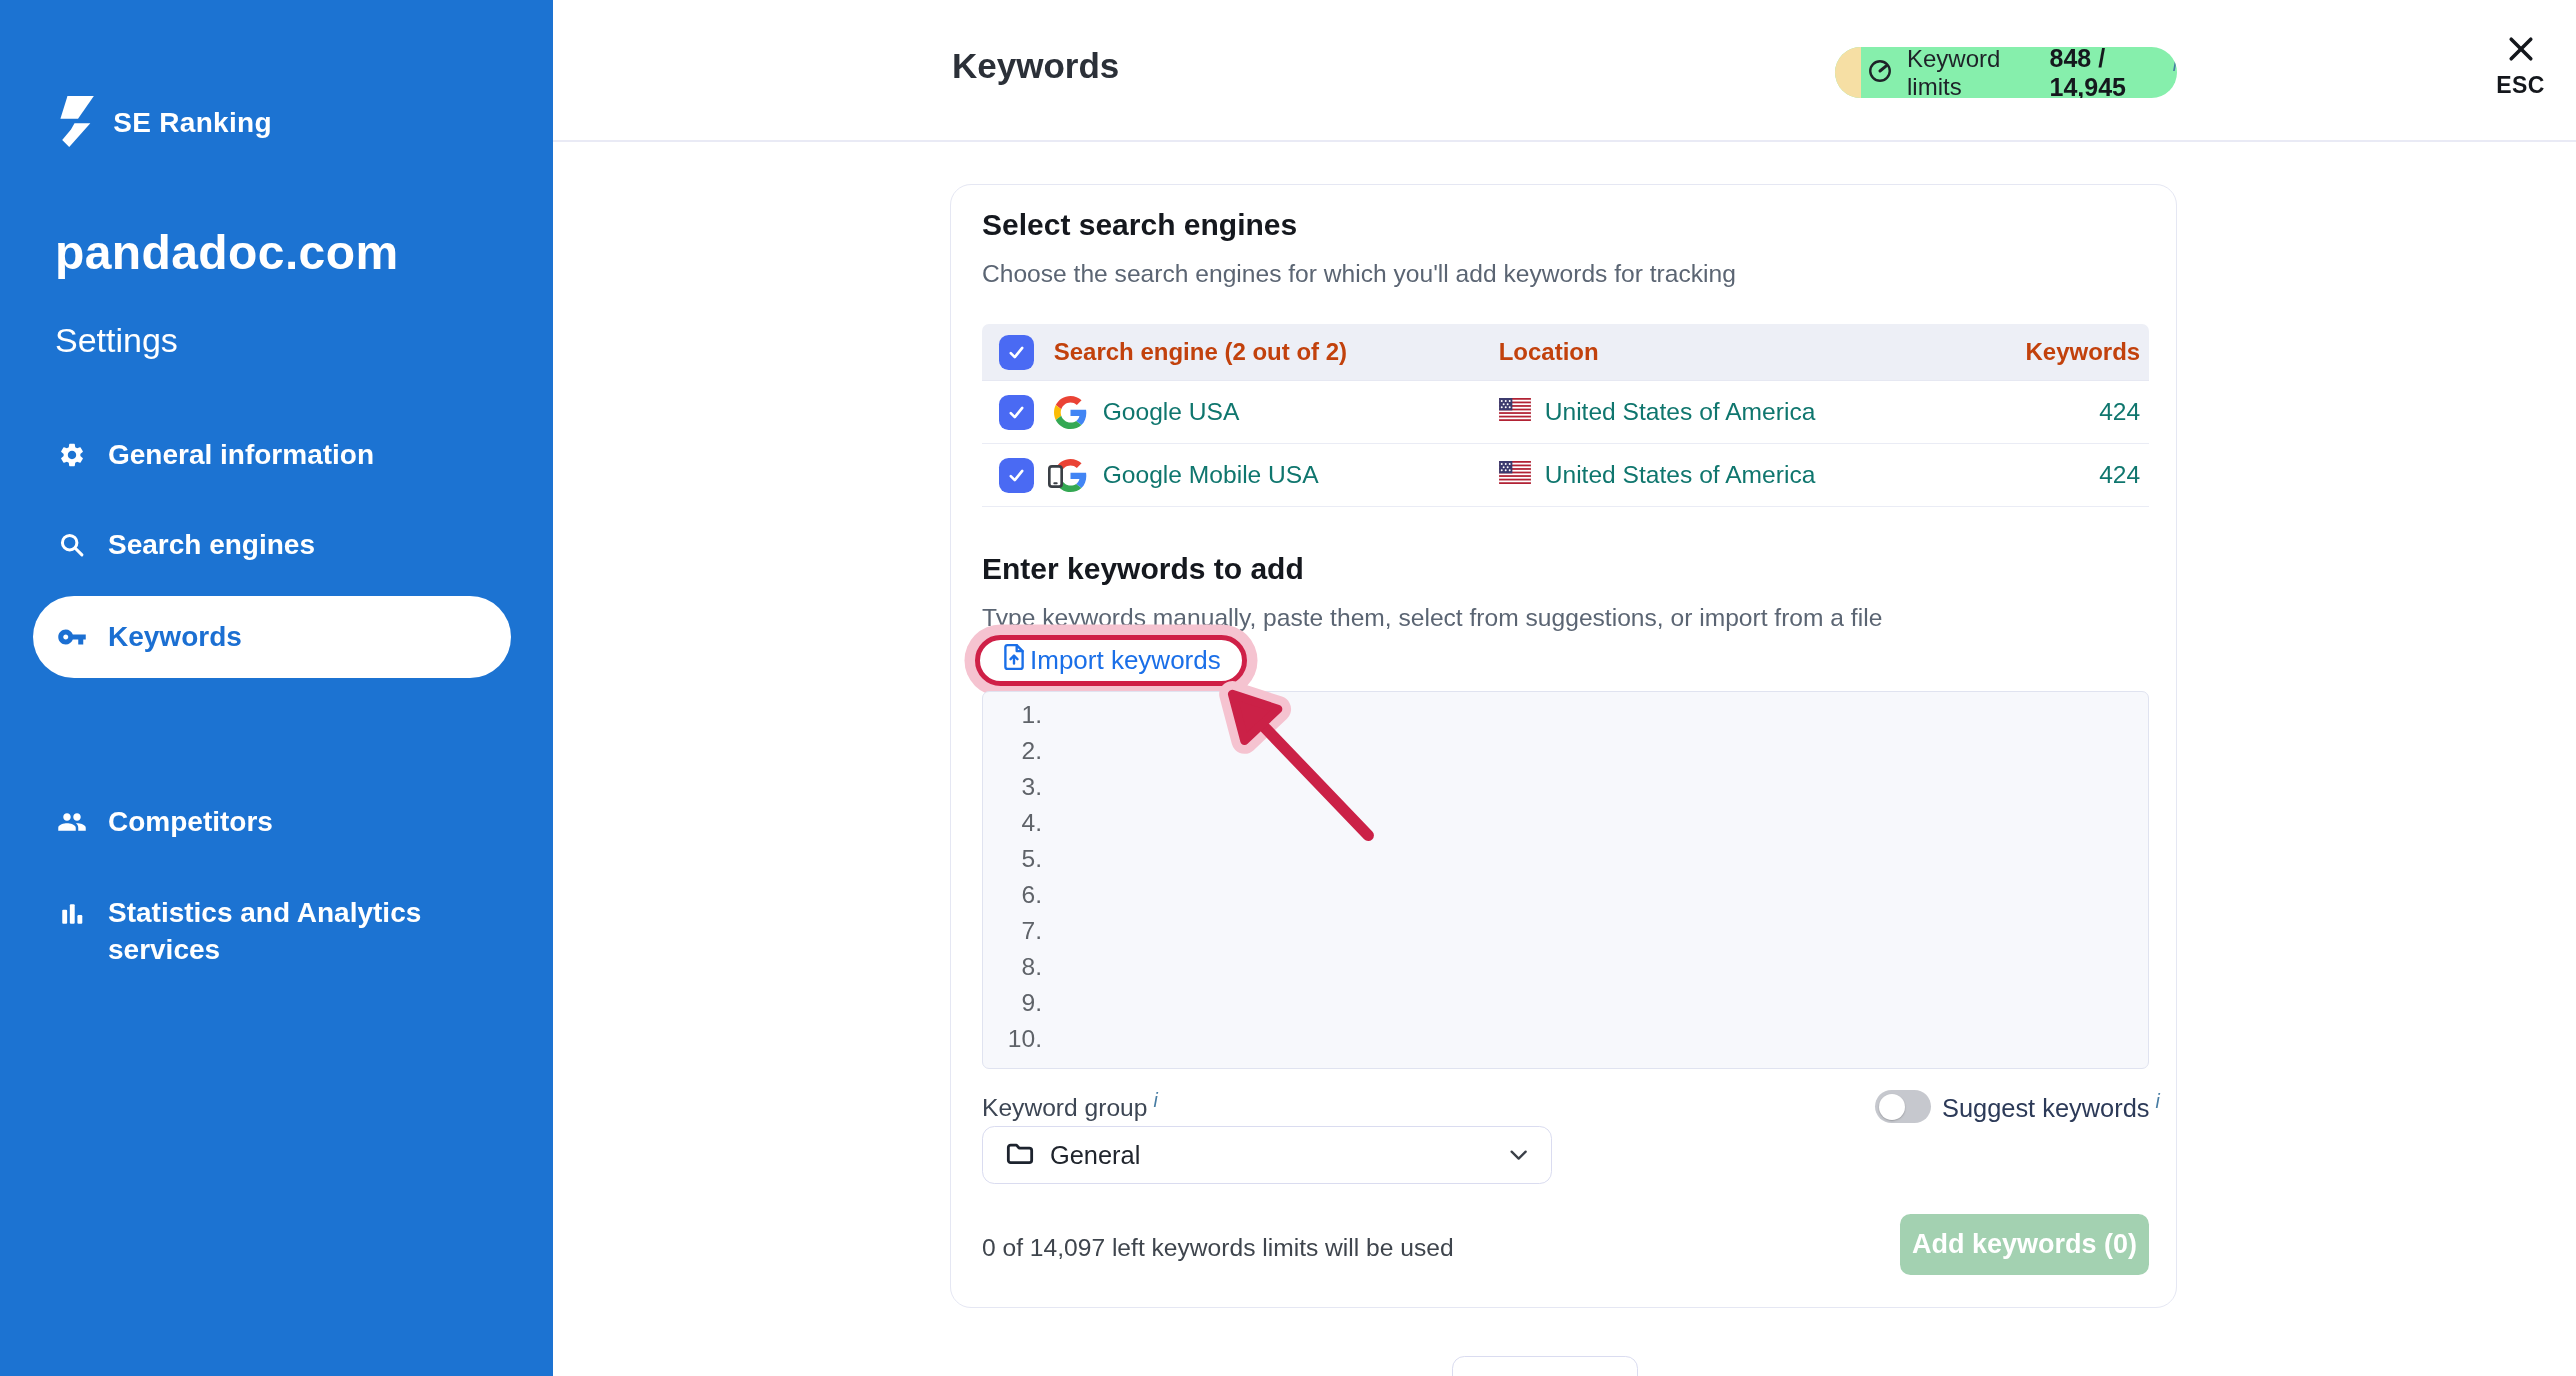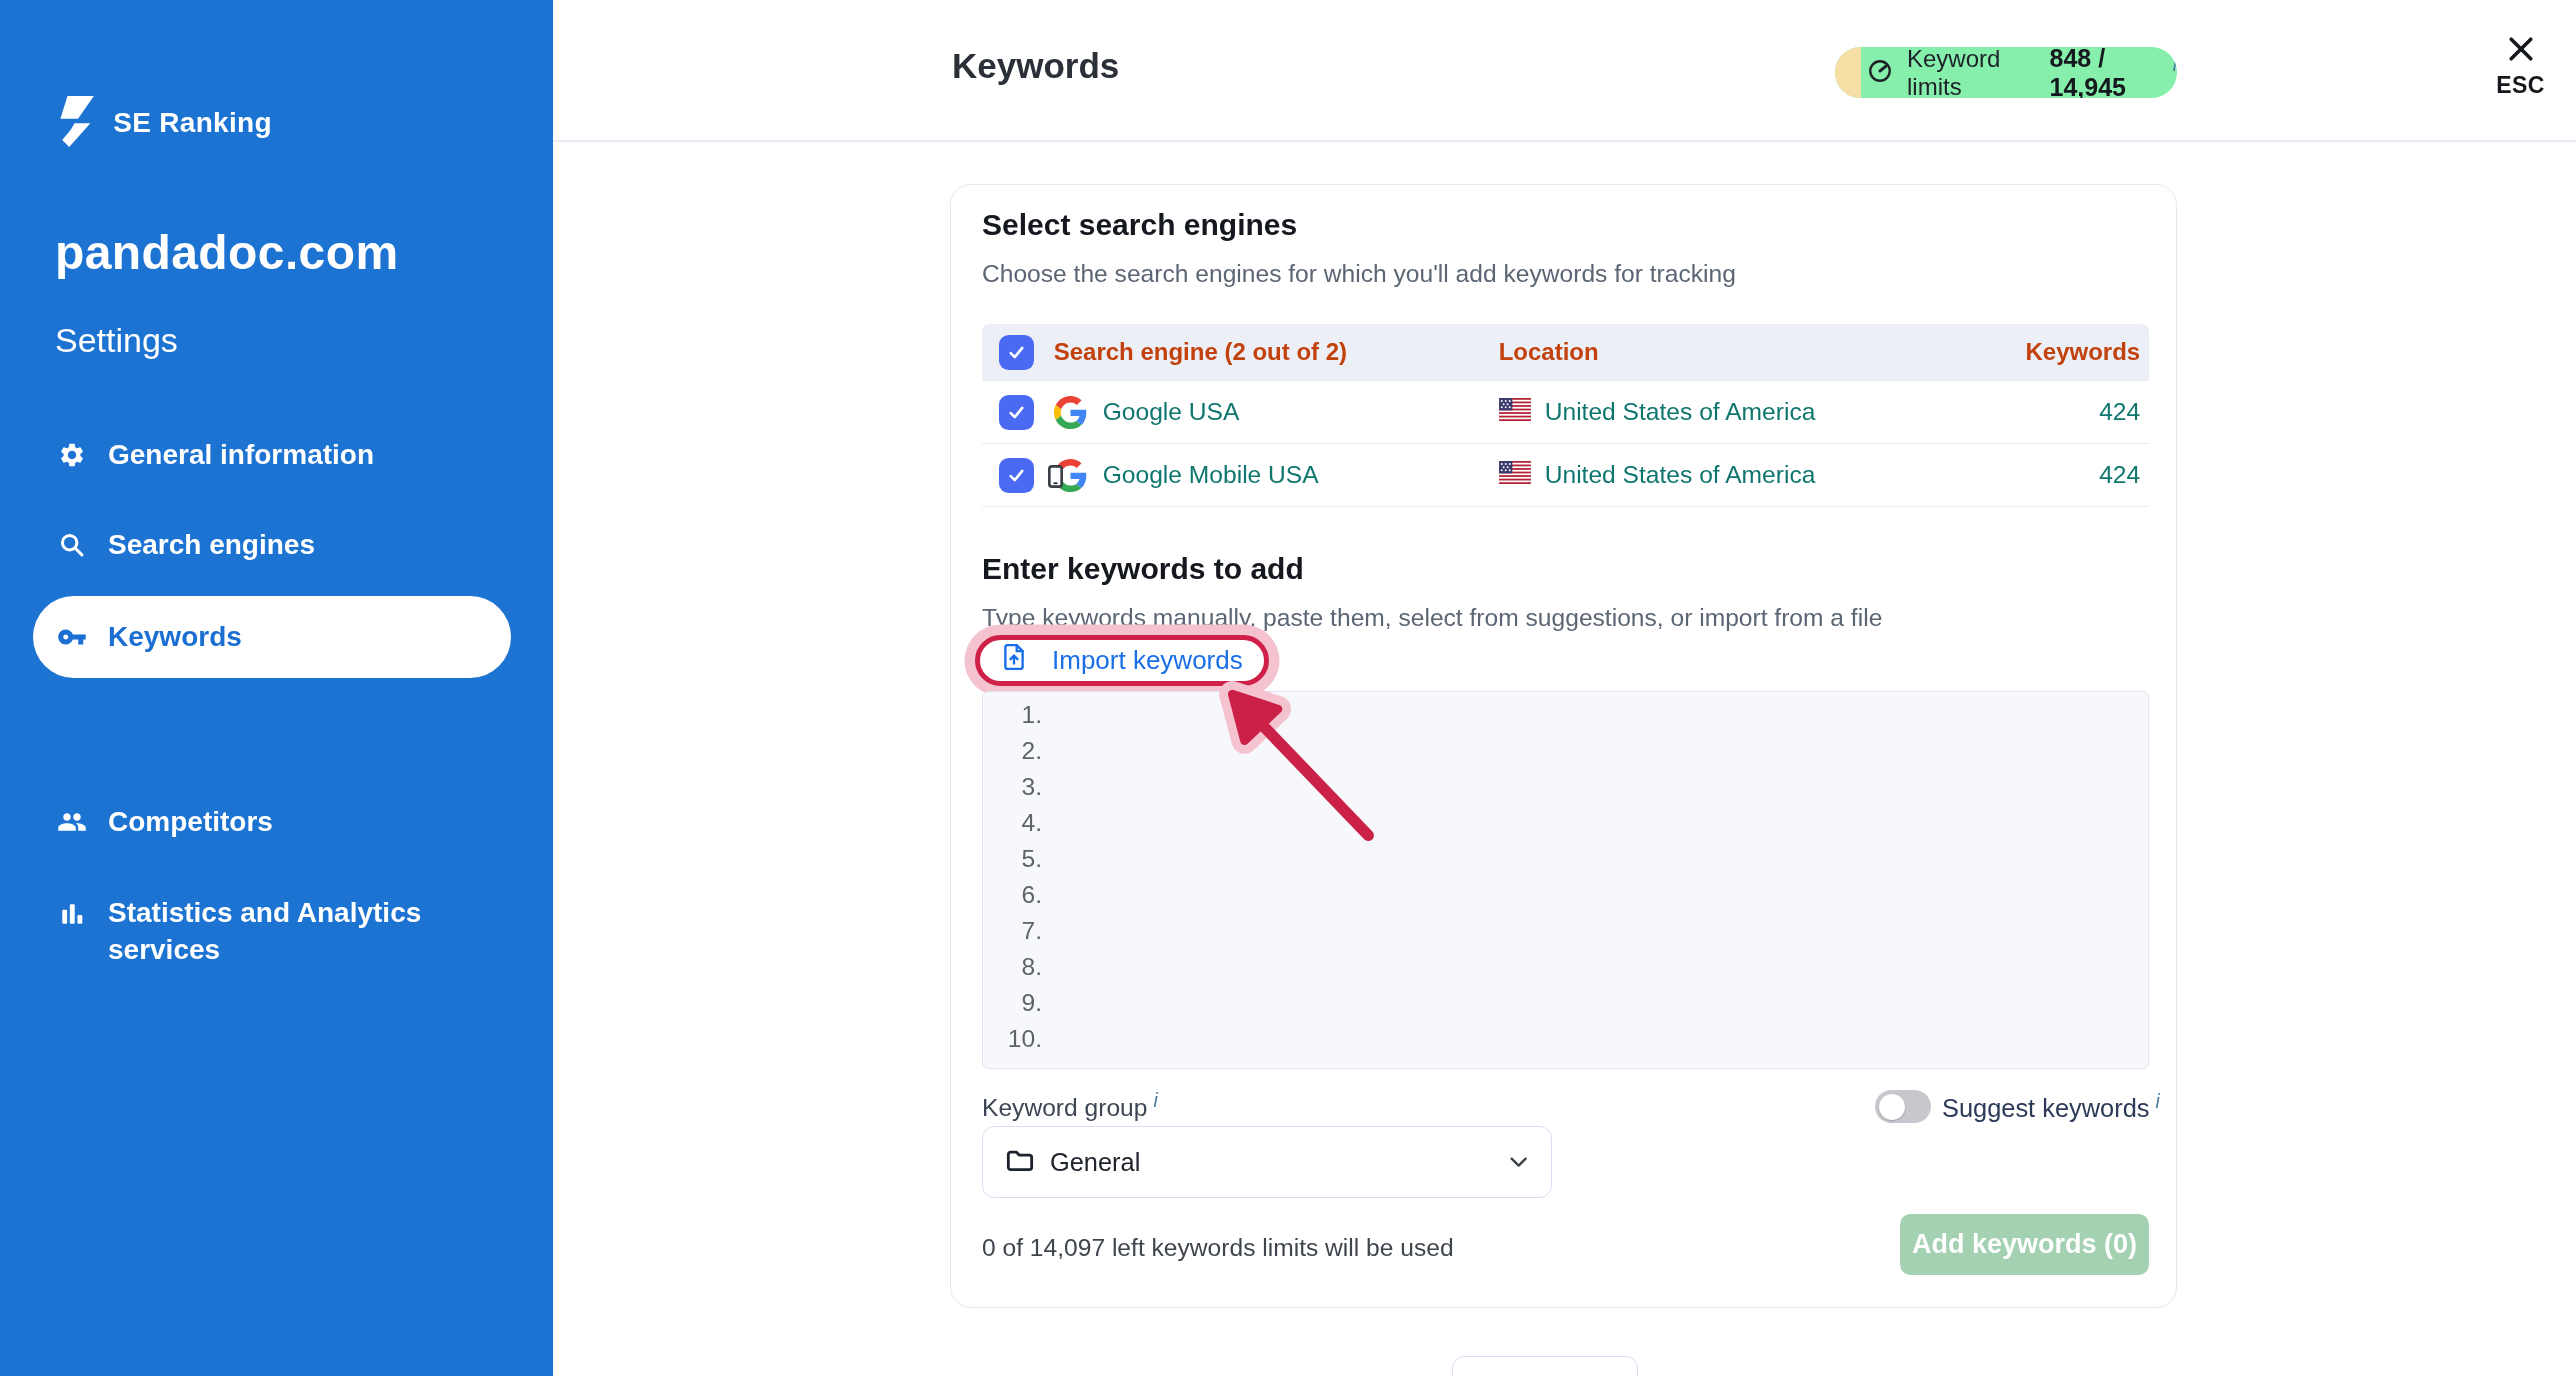--- a/index.html
+++ b/index.html
@@ -43,30 +43,30 @@
   .t-head{height:57px;background:#edeff6;border-radius:7px 7px 0 0;font-weight:700;font-size:24px;color:#c2410c;border-bottom:1.8px solid #e6e8f2;}
   .t-body{height:63px;background:#fff;border-bottom:1.8px solid #eaecf5;font-size:24.6px;color:#0f766e;}
   .cb{width:35px;height:35px;border-radius:9.6px;background:#4a6af3;display:flex;align-items:center;justify-content:center;flex:0 0 35px;cursor:pointer;}
   .cell-engine{margin-left:20px;width:445px;display:flex;align-items:center;gap:16px;}
   .cell-loc{width:491px;display:flex;align-items:center;gap:14px;}
   .cell-kw{flex:1;text-align:right;padding-right:8.8px;}
   .engine-icon{position:relative;width:33px;height:33px;flex:0 0 33px;}
   .phone-badge{position:absolute;left:-5.3px;bottom:-2.6px;}
   
   .import-btn{position:absolute;left:24px;top:450px;height:51px;display:inline-flex;align-items:center;
-    padding:0 21px;gap:25px;background:#fff;border:5.3px solid #cf2047;border-radius:28px;
+    padding:0 21px;gap:3px;background:#fff;border:5.3px solid #cf2047;border-radius:28px;
     box-shadow:0 0 0 10.5px #f5c3d0;color:#1a6fe8;font-size:26px;font-weight:500;cursor:pointer;box-sizing:border-box;}
   .kw-textarea{position:absolute;left:31px;top:506px;width:1167px;height:378px;background:#f7f8fc;
     border:1.8px solid #e0e3f0;border-radius:7px;box-sizing:border-box;padding-top:5.3px;cursor:text;}
   .ta-line{height:36px;width:59px;display:flex;align-items:center;justify-content:flex-end;
     font-size:24.6px;color:#5f6369;}
   .annot-arrow{position:absolute;left:246px;top:482px;width:246px;height:228px;pointer-events:none;}
   
   .group-label{position:absolute;left:31px;top:909px;font-size:24.6px;color:#3d4654;}
-  .dropdown{position:absolute;left:31px;top:941px;width:570px;height:72px;border:1.8px solid #dadcf0;
+  .dropdown{position:absolute;left:31px;top:941px;width:570px;height:58px;border:1.8px solid #dadcf0;
     border-radius:12.3px;box-sizing:border-box;display:flex;align-items:center;padding:0 23px;gap:16px;
     background:#fff;cursor:pointer;}
   .dd-value{font-size:25.4px;color:#20252d;}
   .dd-chevron{margin-left:auto;display:flex;}
   .toggle{position:absolute;left:924px;top:905px;width:56px;height:33px;border-radius:16.7px;background:#c6c8ce;cursor:pointer;}
   .knob{position:absolute;left:3.5px;top:3.5px;width:26px;height:26px;border-radius:50%;background:#fff;box-shadow:0 0.9px 1.8px rgba(0,0,0,.25);}
   .suggest-label{position:absolute;left:991px;top:909px;font-size:25.4px;color:#2c3a58;}
   .usage{position:absolute;left:31px;top:1049px;font-size:24.6px;color:#3f454d;}
   .add-btn{position:absolute;left:949px;top:1029px;width:249px;height:61px;border-radius:10.5px;
     background:#a3d1b1;color:#fff;font-size:27px;font-weight:700;display:flex;align-items:center;

